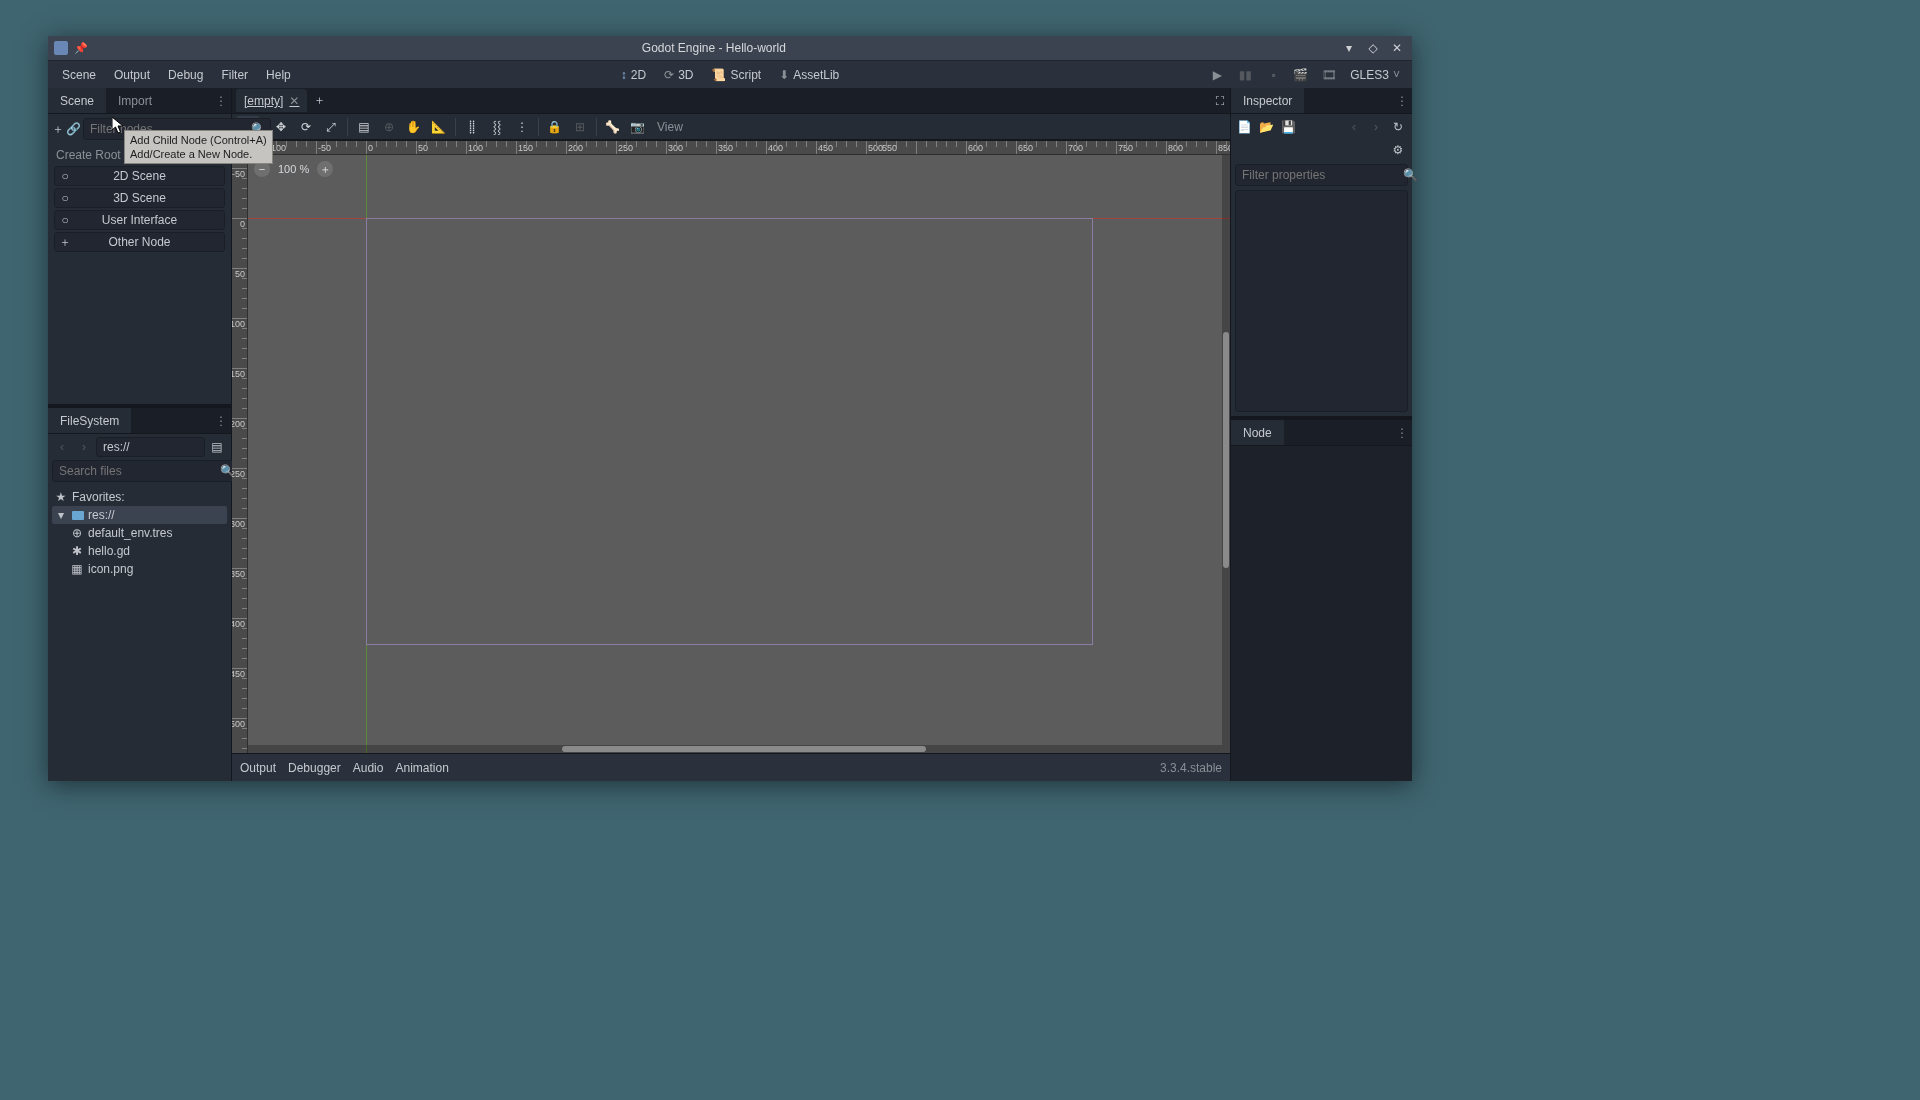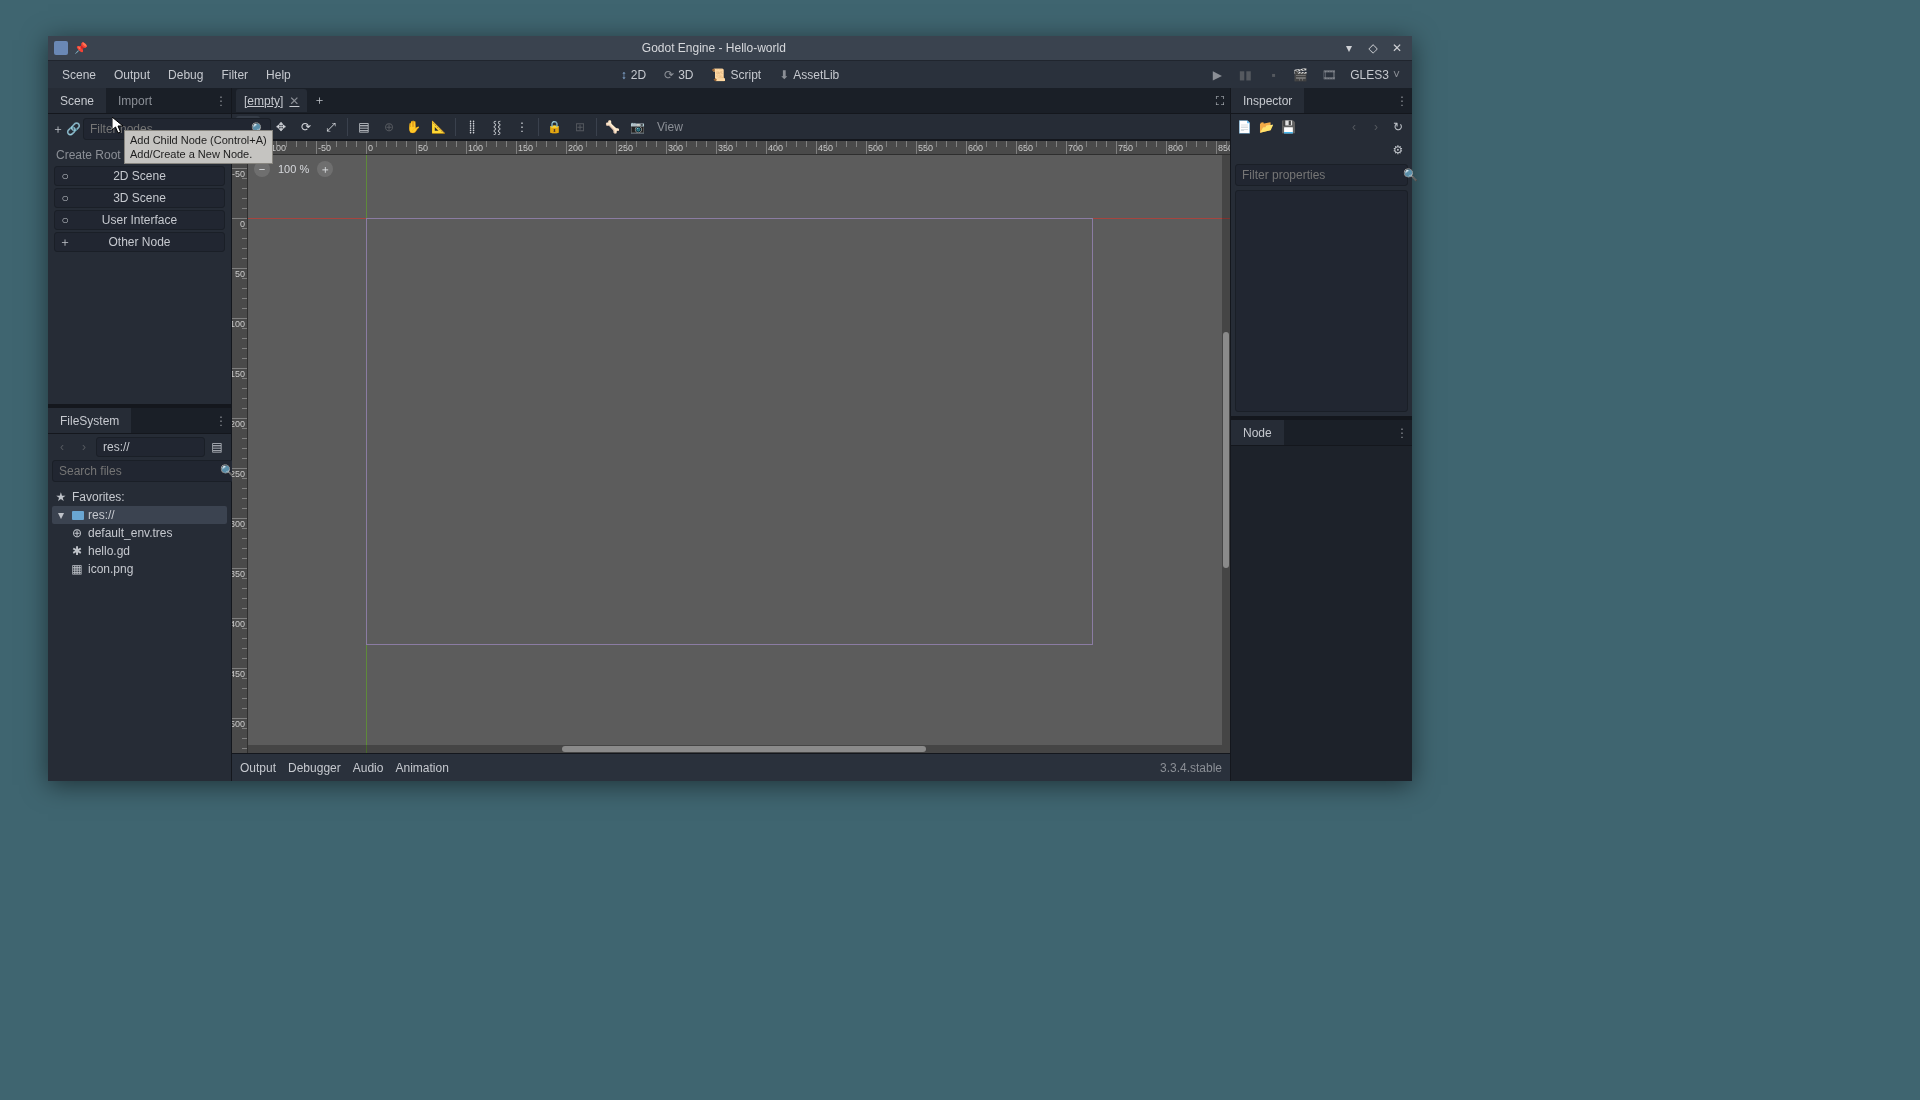--- a/index.html
+++ b/index.html
@@ -369,21 +369,21 @@
             <div class="tick" style="left: 588px;"></div>
             <div class="tick" style="left: 598px;"></div>
             <div class="tick" style="left: 608px;"></div>
             <div class="tick major" style="left: 618px;"></div>
             <div class="tlabel" style="left: 620px;">500</div>
             <div class="tick" style="left: 628px;"></div>
             <div class="tick" style="left: 638px;"></div>
             <div class="tick" style="left: 648px;"></div>
             <div class="tick" style="left: 658px;"></div>
             <div class="tick major" style="left: 668px;"></div>
-            <div class="tlabel" style="left: 670px;">550</div>
+            <div class="tlabel" style="left: 634px;">550</div>
             <div class="tick" style="left: 678px;"></div>
             <div class="tick" style="left: 688px;"></div>
             <div class="tick" style="left: 698px;"></div>
             <div class="tick" style="left: 708px;"></div>
             <div class="tick major" style="left: 718px;"></div>
             <div class="tlabel" style="left: 720px;">600</div>
             <div class="tick" style="left: 728px;"></div>
             <div class="tick" style="left: 738px;"></div>
             <div class="tick" style="left: 748px;"></div>
             <div class="tick" style="left: 758px;"></div>

